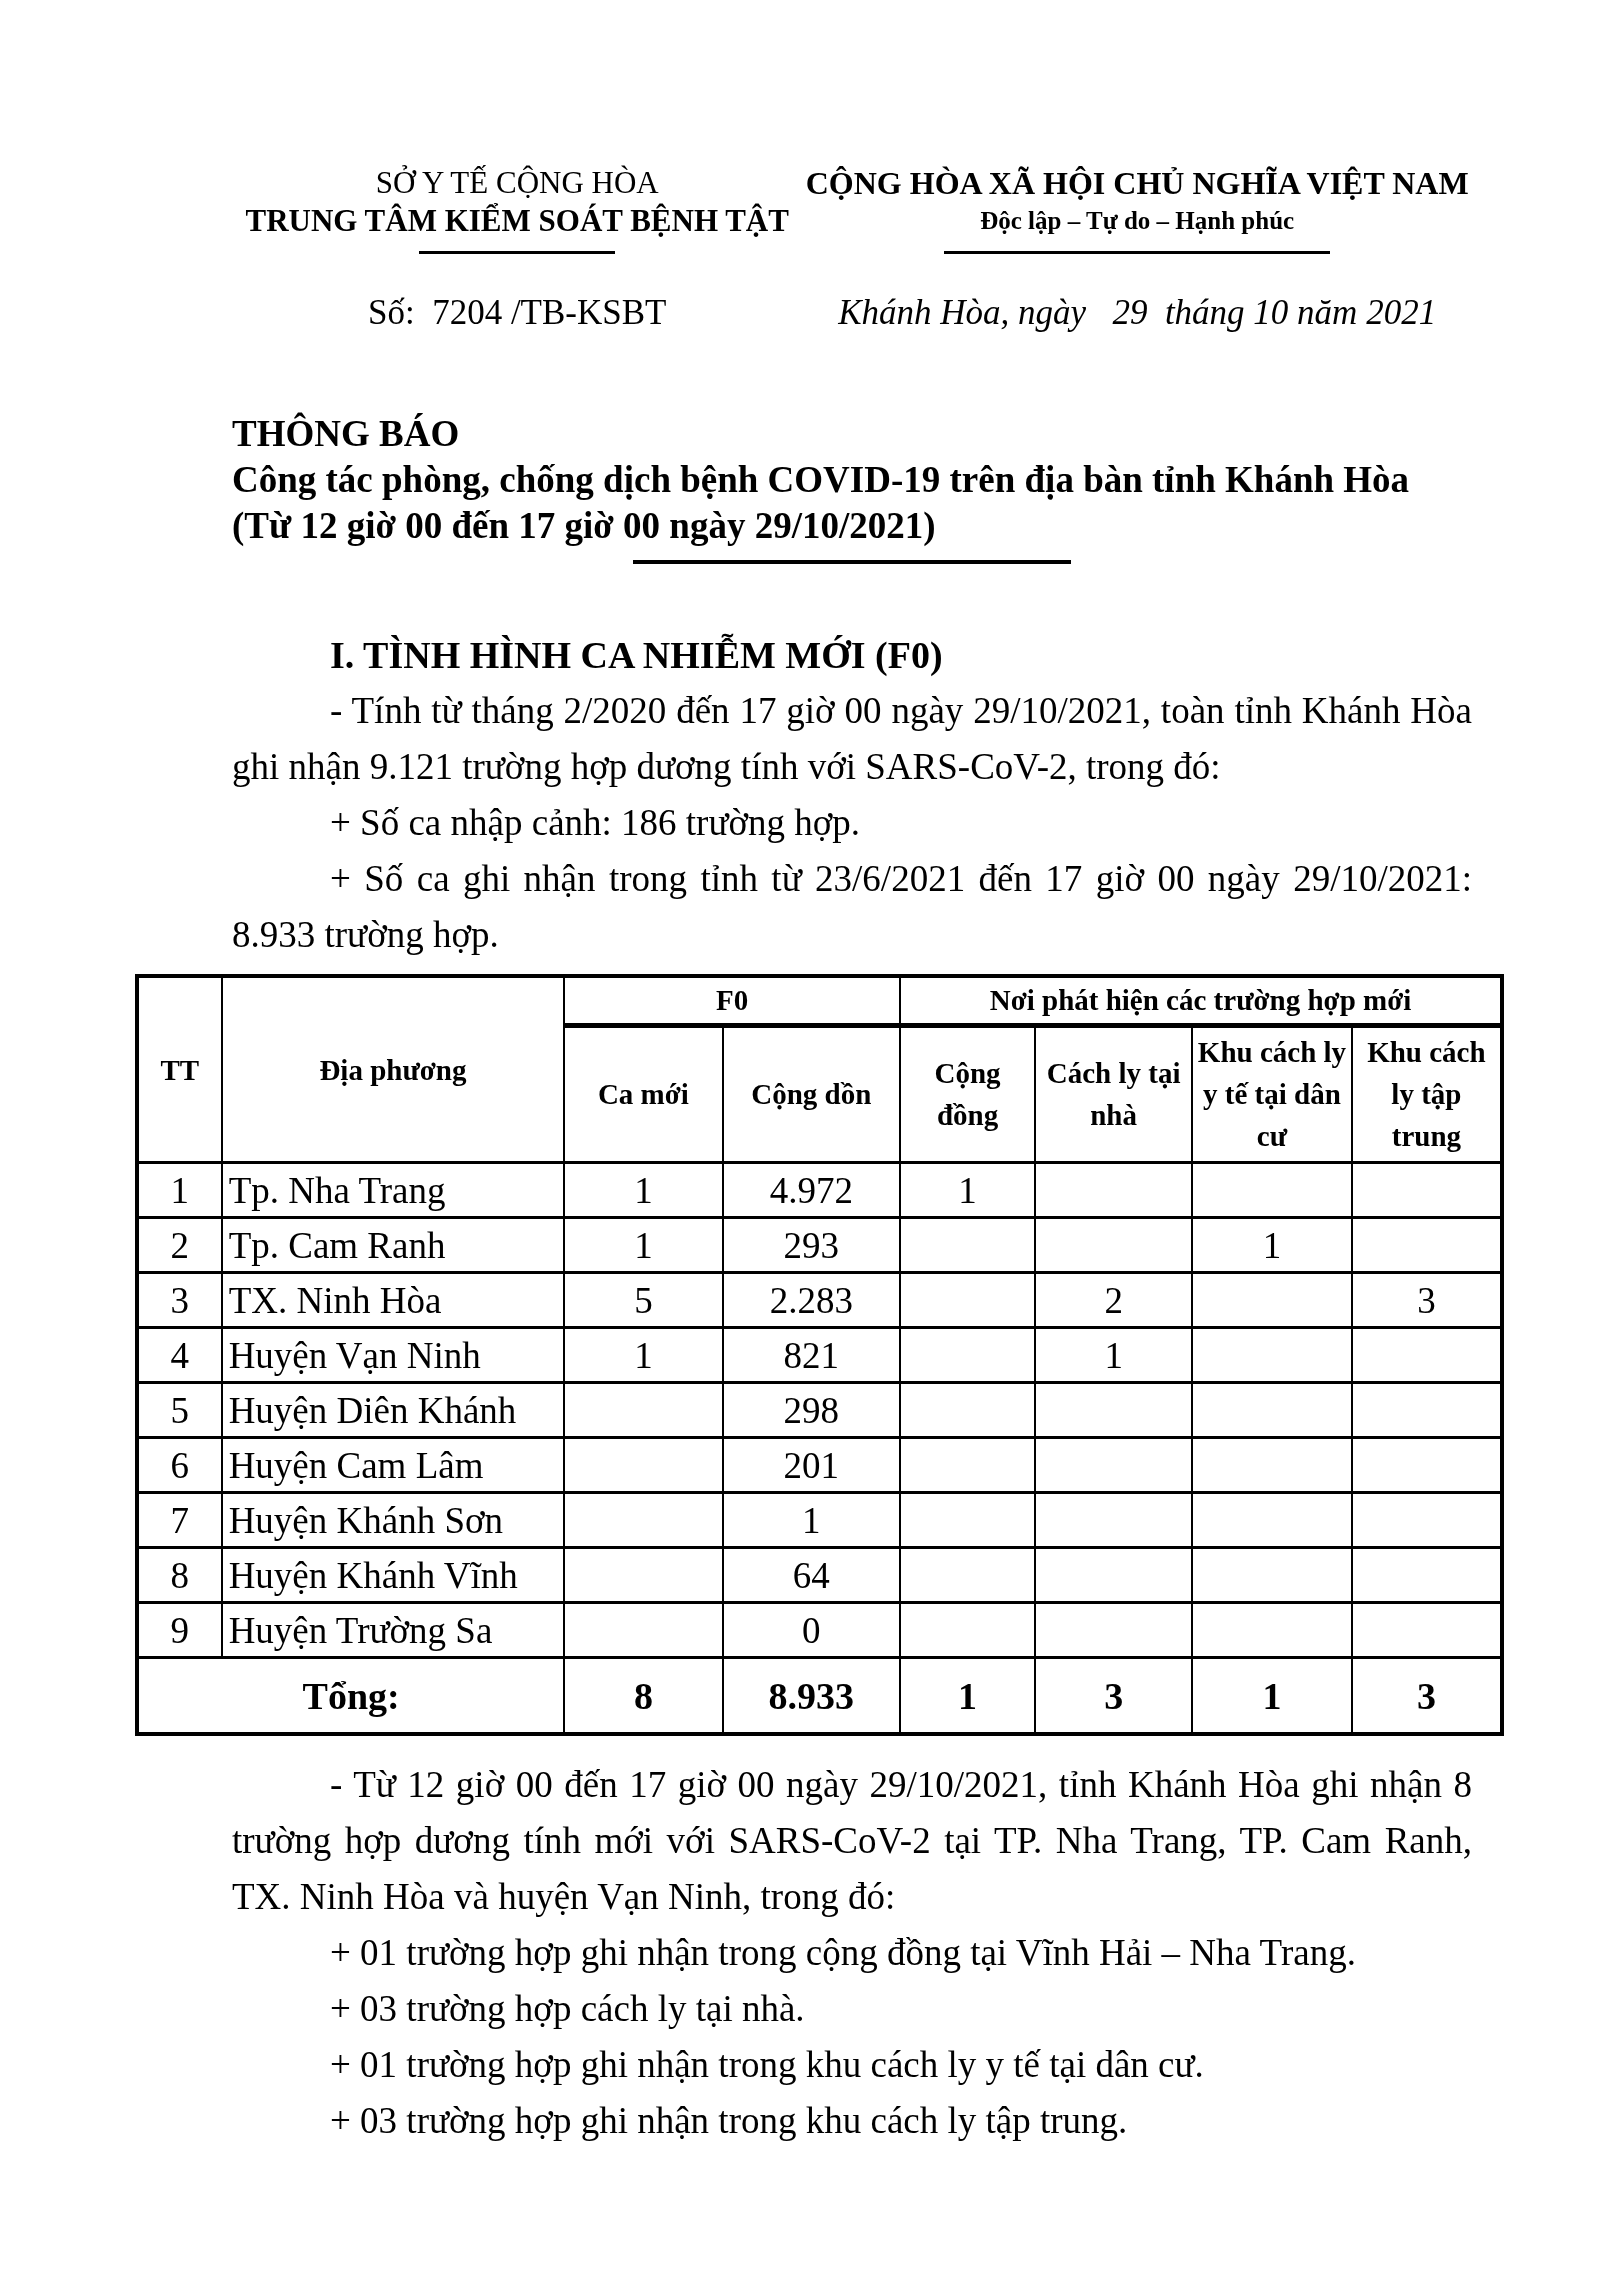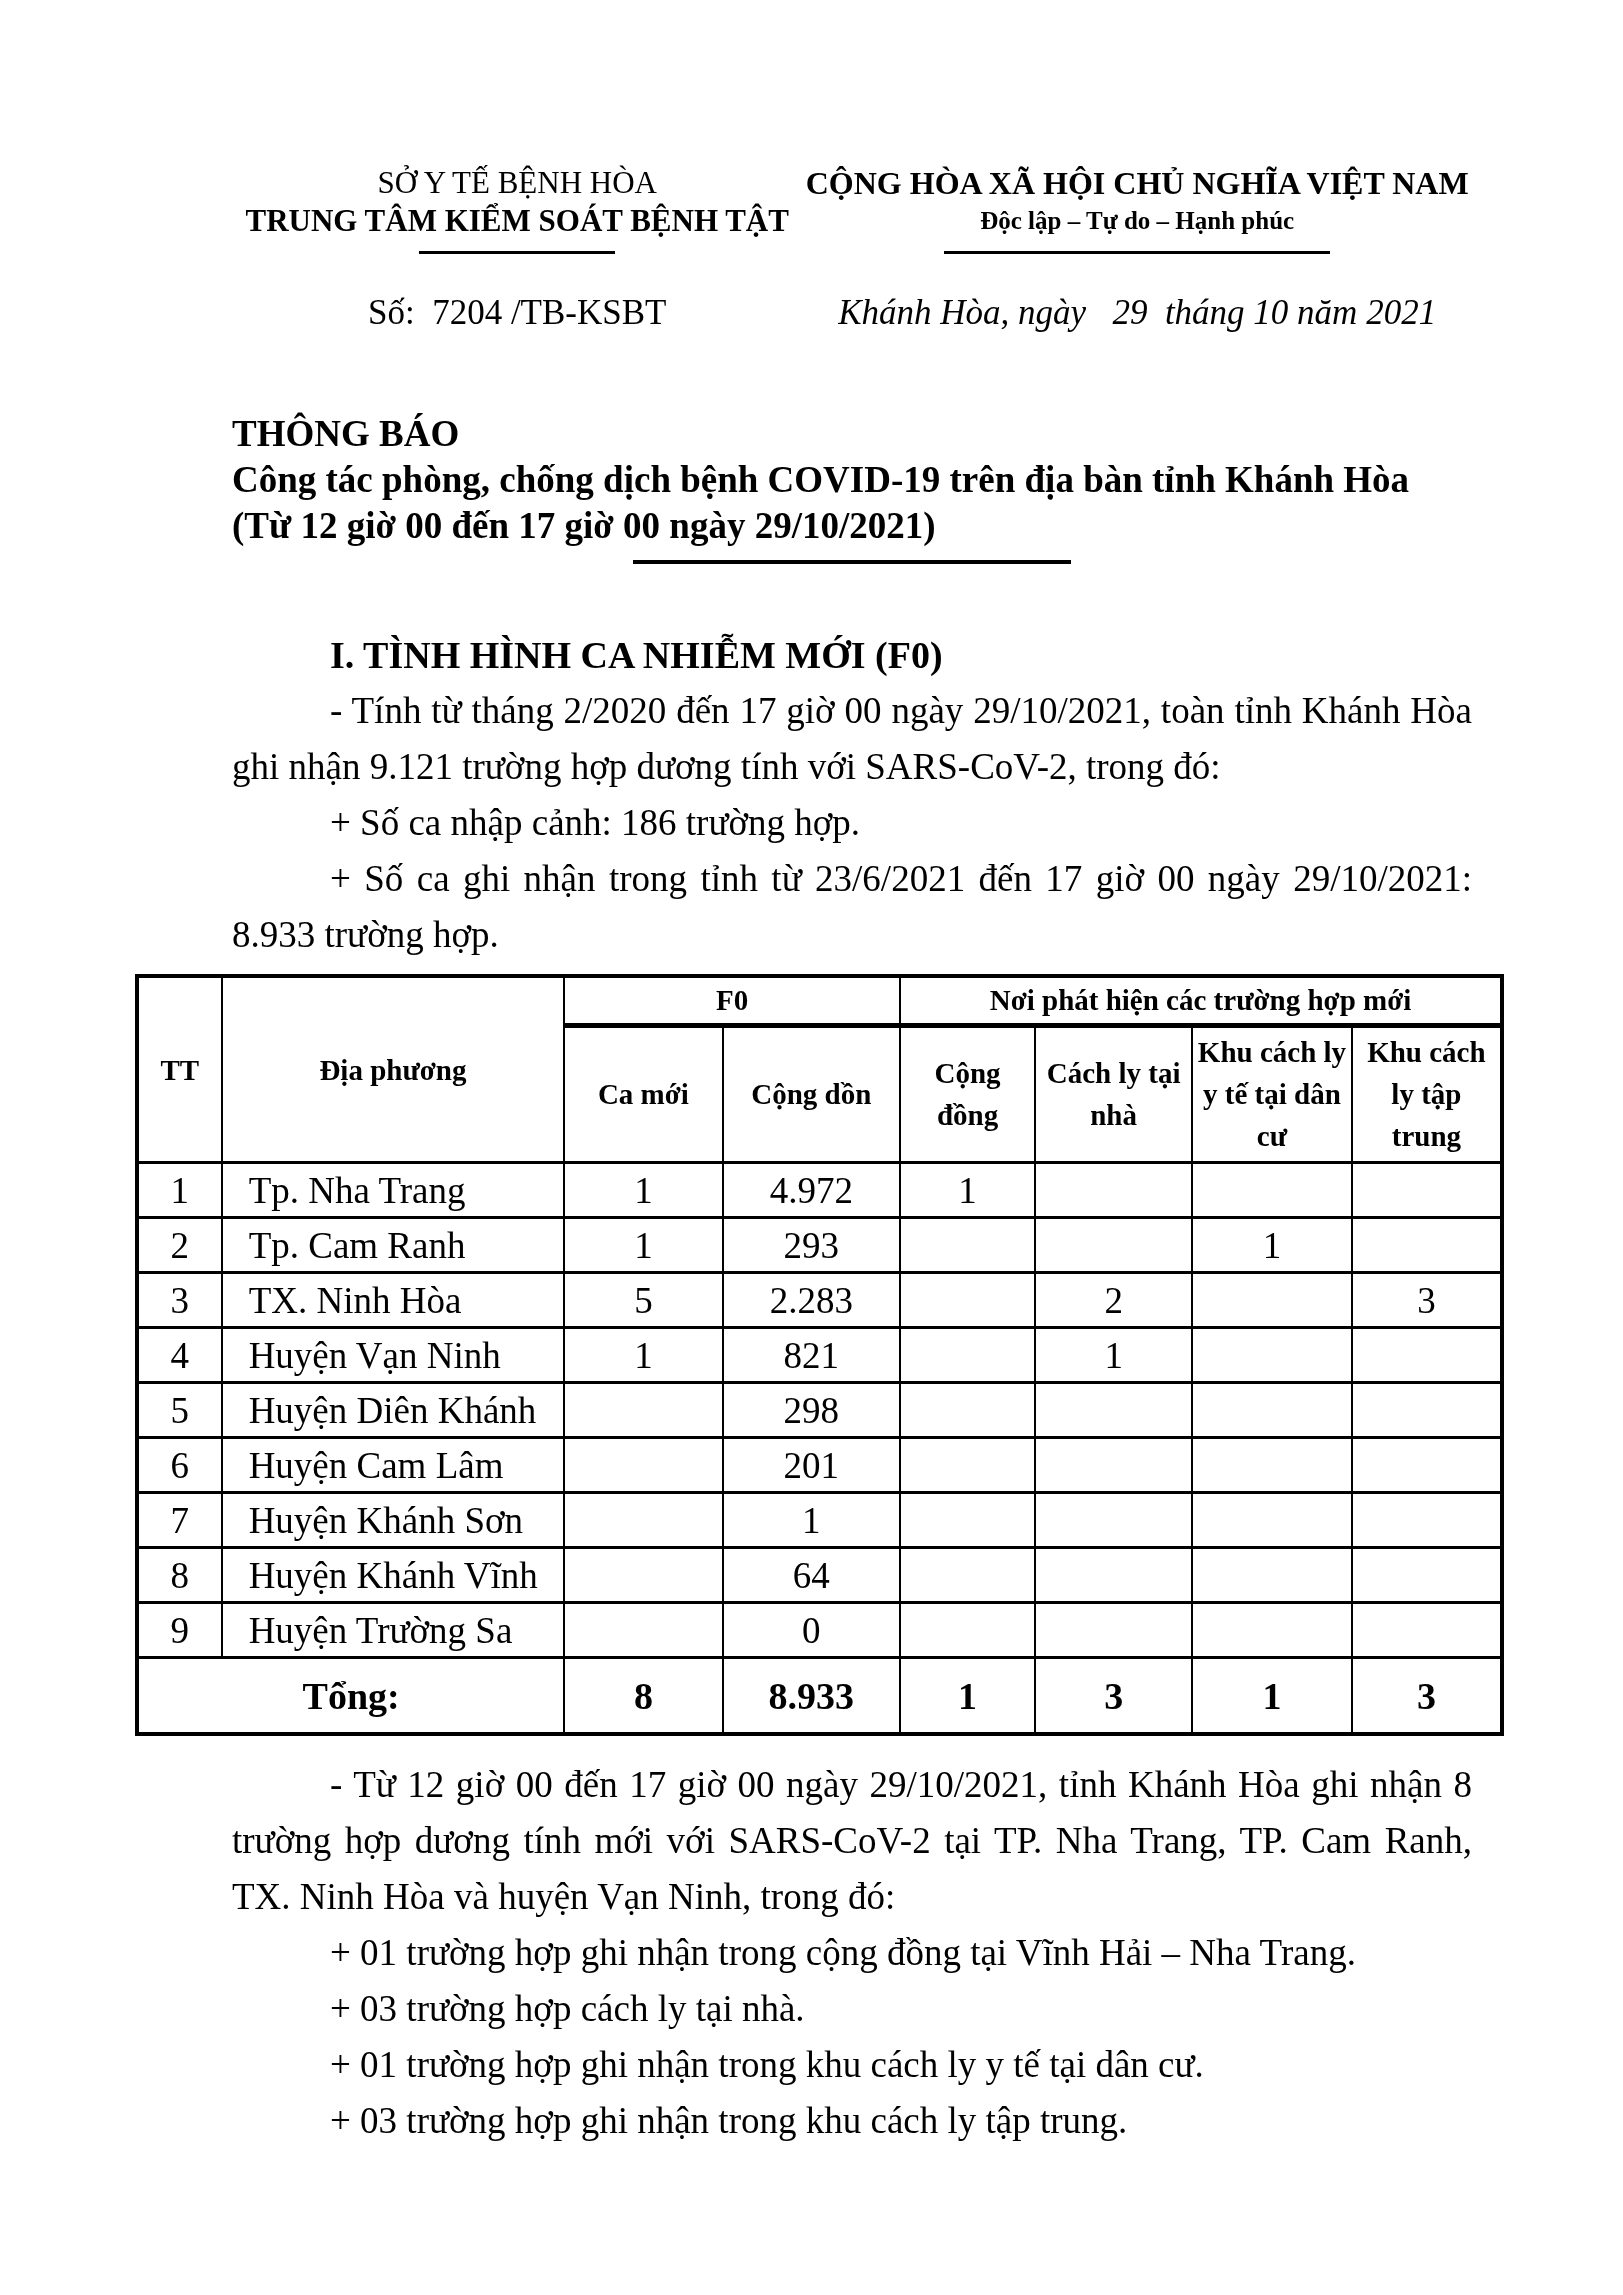--- a/index.html
+++ b/index.html
@@ -81,36 +81,36 @@
     vertical-align: middle;
     padding: 3.9px 2.6px;
   }
   .covid-table th.group-hdr { border-bottom-width: 5.2px; height: 41px; padding: 1.3px 2.6px; }
   .covid-table td {
     font-size: 37px;
     height: 52px;
     text-align: center;
     vertical-align: middle;
   }
-  .covid-table td.loc { text-align: left; padding-left: 26px; }
+  .covid-table td.loc { text-align: left; padding-left: 6px; }
   .covid-table tr.total-row td {
     font-weight: bold;
     font-size: 38px;
     height: 73px;
   }
   .after-block { margin-top: 21px; }
 </style>
 </head>
 <body>
 
 <div class="page">
 
   <div class="hdr-row">
     <div class="hdr-col-left">
-      <div class="org-line1">SỞ Y TẾ BỆNH HÒA</div>
+      <div class="org-line1">SỞ Y TẾ CỘNG HÒA</div>
       <div class="org-line2">TRUNG TÂM KIỂM SOÁT BỆNH TẬT</div>
       <div class="rule rule-org"></div>
     </div>
     <div class="hdr-col-right">
       <div class="motto-line1">CỘNG HÒA XÃ HỘI CHỦ NGHĨA VIỆT NAM</div>
       <div class="motto-line2">Độc lập – Tự do – Hạnh phúc</div>
       <div class="rule rule-motto"></div>
     </div>
   </div>
 

